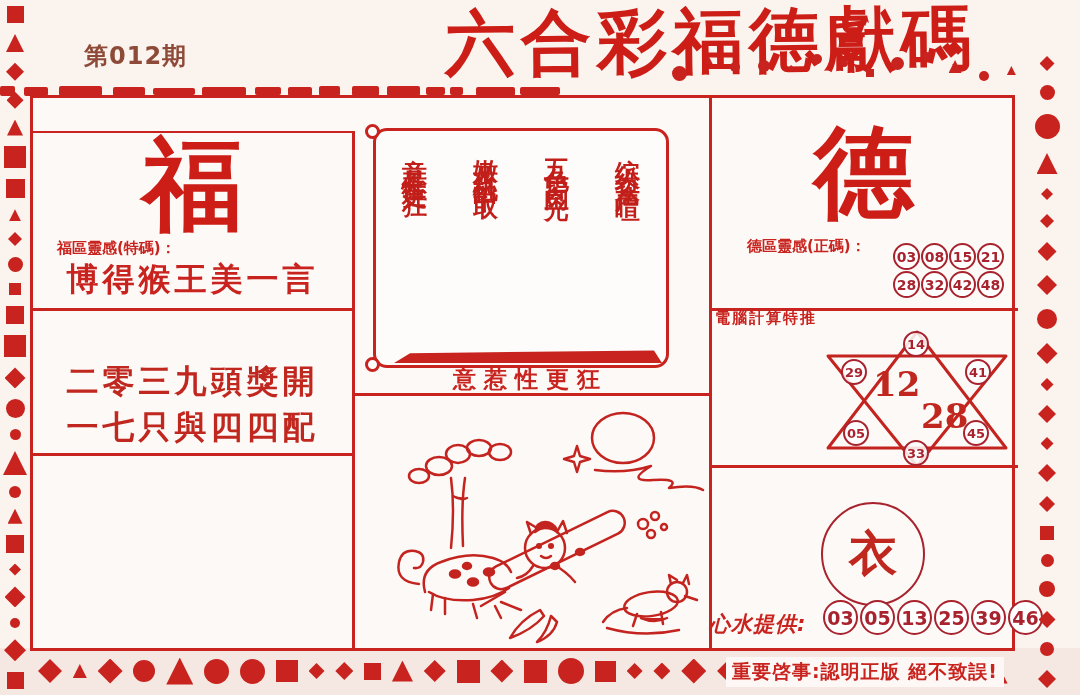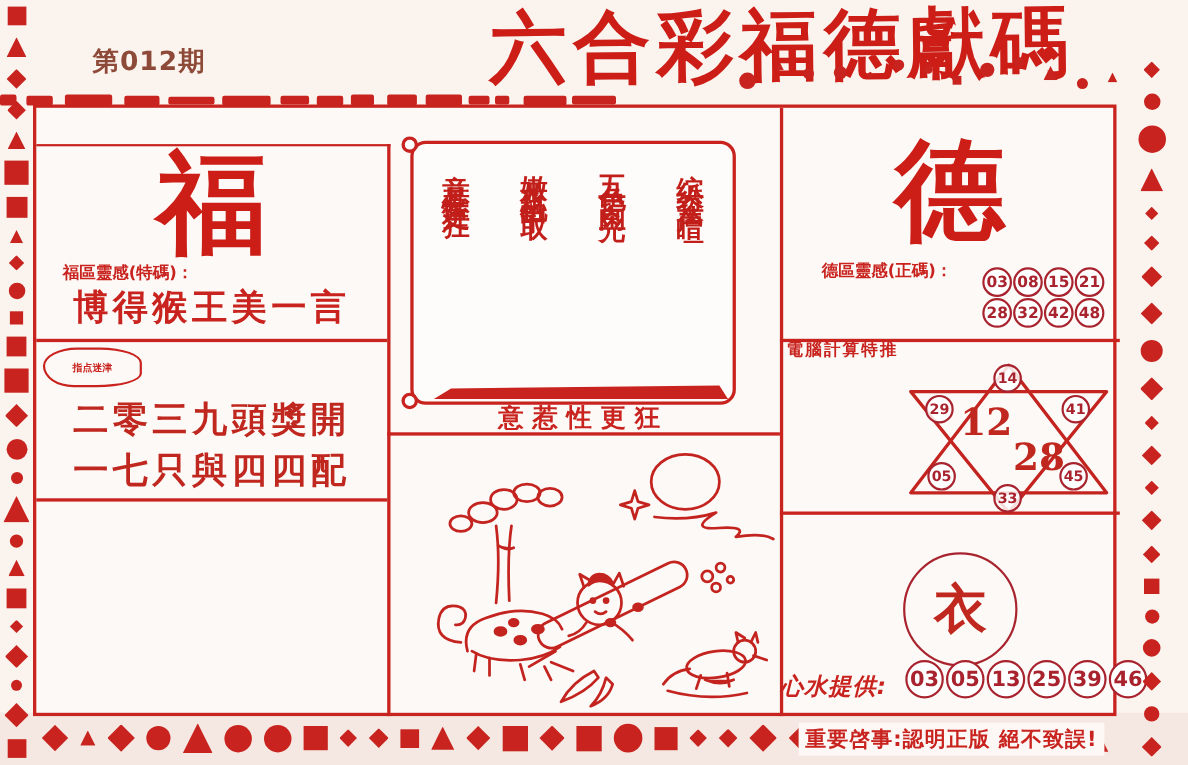--- a/index.html
+++ b/index.html
@@ -203,21 +203,20 @@
   <div class="fl" style="left:0;top:210px;width:319px;height:3px"></div>
   <div class="fl" style="left:0;top:355px;width:319px;height:3px"></div>
   <div class="fl" style="left:319px;top:295px;width:357px;height:3px"></div>
   <div class="fl" style="left:676px;top:210px;width:309px;height:3px"></div>
   <div class="fl" style="left:676px;top:367px;width:309px;height:3px"></div>
 
 
   <div id="fu-char">福</div>
   <div id="fu-label">福區靈感(特碼)：</div>
   <div id="fu-phrase">博得猴王美一言</div>
-  <div id="cloud-seal">指点迷津</div>
   <div id="tip1" class="tip-line">二零三九頭獎開</div>
   <div id="tip2" class="tip-line">一七只與四四配</div>
 
   <div id="scroll-box">
     <div class="scroll-curl top"></div>
     <div class="scroll-curl bottom"></div>
     <div id="poem">
       <div class="poem-col">缤纷众声喧</div>
       <div class="poem-col">五色皆肉光</div>
       <div class="poem-col">嫩蕊机中取</div>

